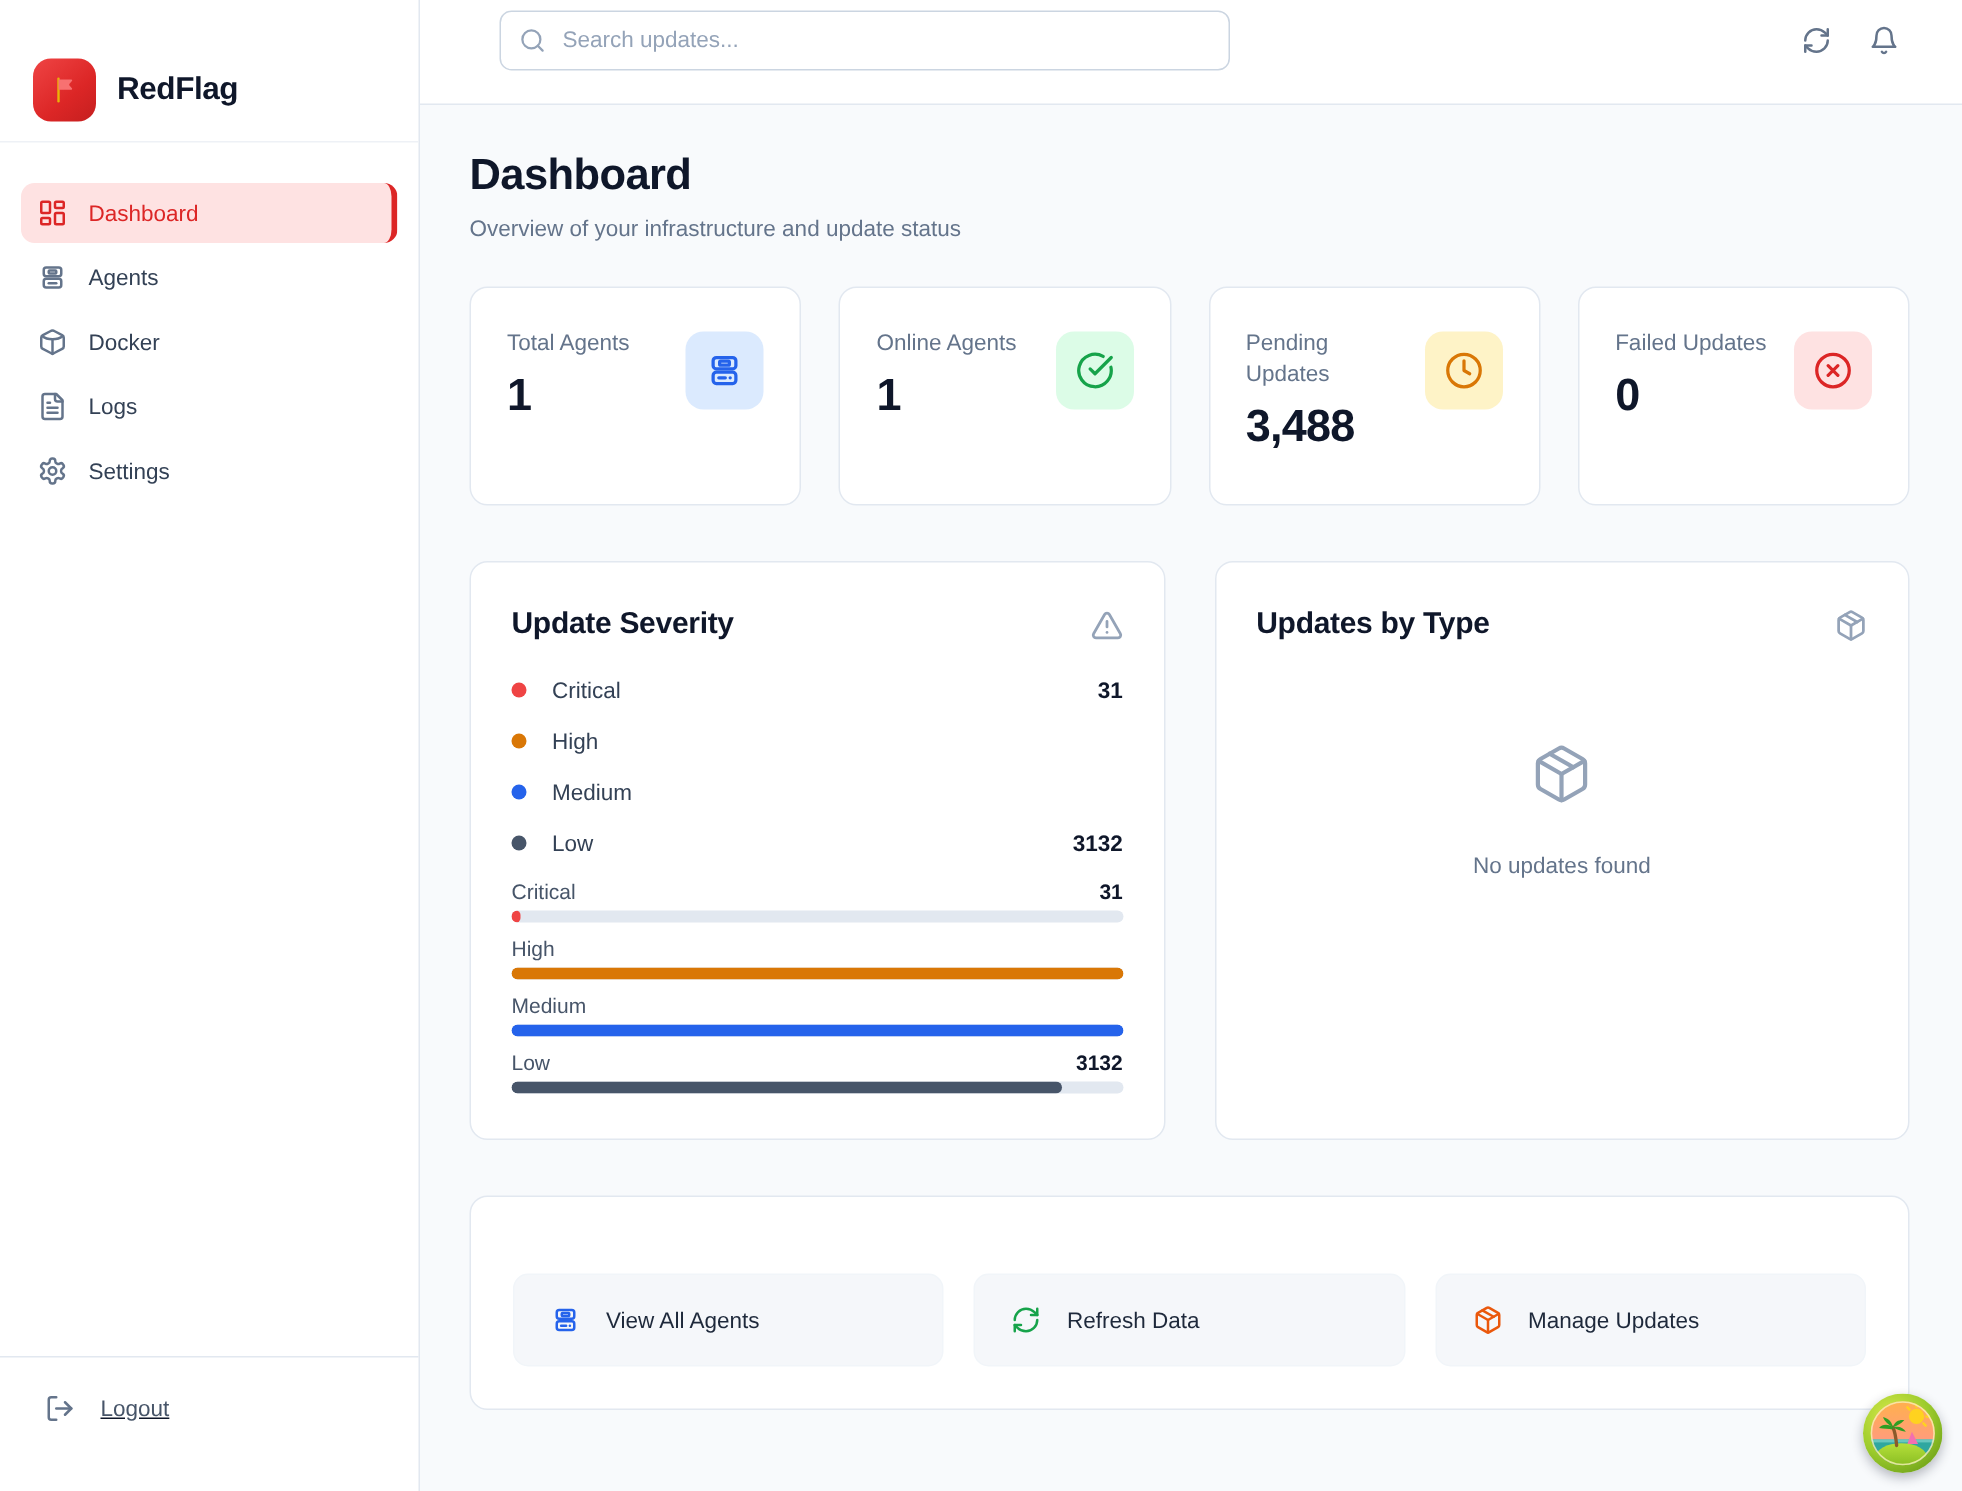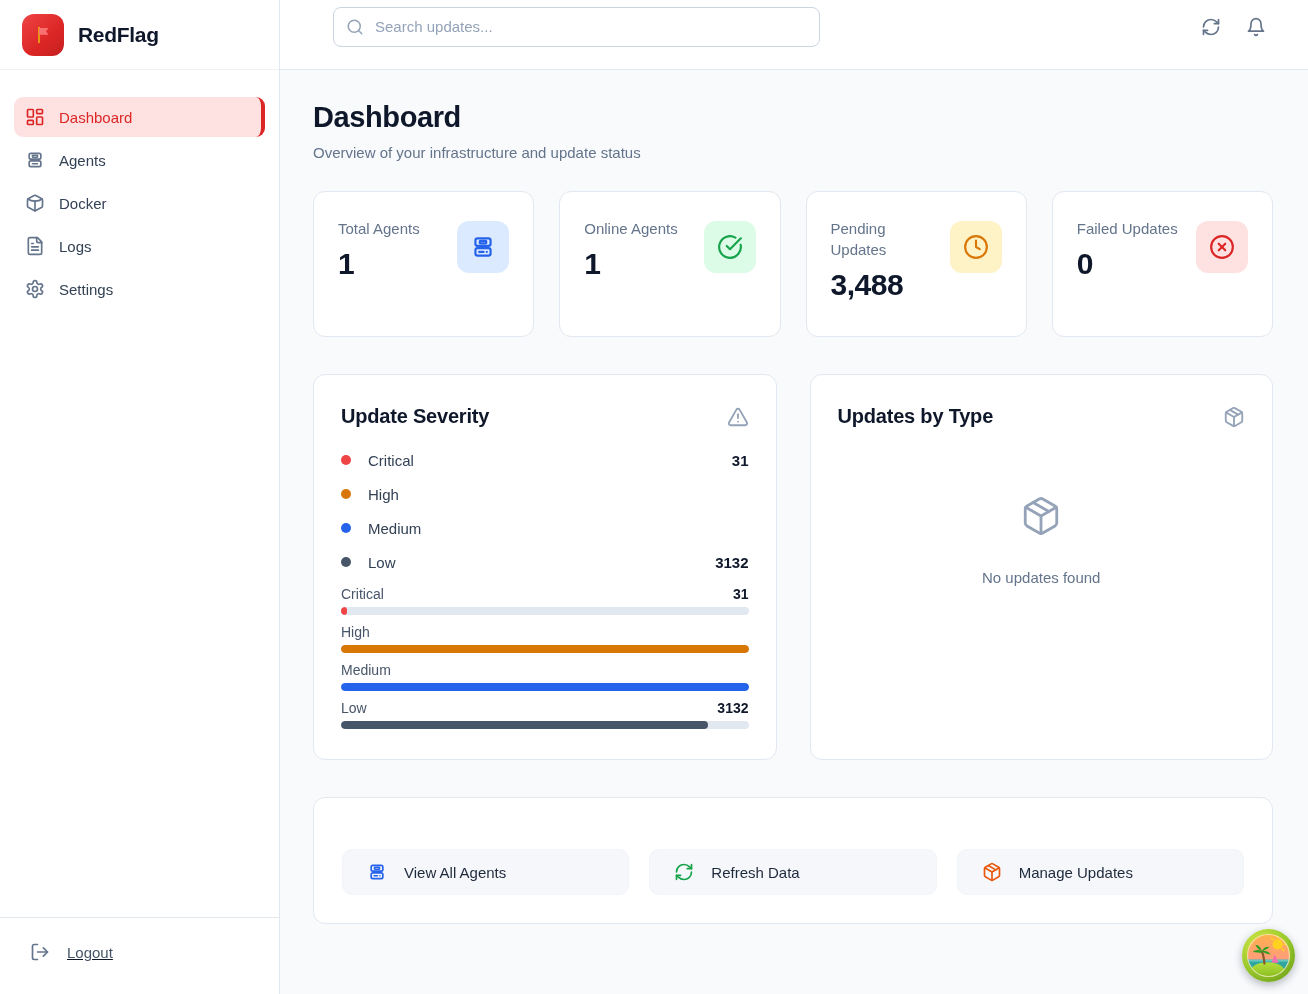--- a/index.html
+++ b/index.html
@@ -4,32 +4,32 @@
 <style>
   * { box-sizing: border-box; }
   html, body { margin:0; padding:0; width:1308px; height:994px; overflow:hidden;
     font-family:"Liberation Sans","DejaVu Sans",sans-serif; background:#f8fafc; color:#0f172a; }
   .app { display:flex; width:1308px; height:994px; }
 
   
   .sidebar { width:280px; min-width:280px; background:#fff; border-right:1px solid #e2e8f0;
     display:flex; flex-direction:column; }
   .brand { height:70px; display:flex; align-items:center; gap:14px; padding:0 22px;
-    border-bottom:1px solid #eef1f6; }
+    border-bottom:1px solid #eef1f6;margin-top:25px; }
   .brand-logo { width:42px; height:42px; border-radius:12px;
     background:linear-gradient(140deg,#ef4444 0%,#dc2626 60%,#c51f1f 100%);
     display:flex; align-items:center; justify-content:center; flex:0 0 auto; }
   .brand-name { font-size:21px; font-weight:800; letter-spacing:-0.3px; color:#0f172a; }
   .nav { padding:27px 14px 0; flex:1; }
   .nav-item { display:flex; align-items:center; gap:14px; height:40px; padding:0 11px;
     border-radius:9px; color:#334155; font-size:15px; margin-bottom:3px; cursor:pointer; }
   .nav-item svg { width:20px; height:20px; color:#64748b; flex:0 0 auto; }
   .nav-item.active { background:#fee2e2; color:#dc2626; border-right:4px solid #dc2626; font-weight:500; }
   .nav-item.active svg { color:#dc2626; }
-  .sidebar-footer { border-top:1px solid #e2e8f0; padding:24px 30px 32px;text-decoration:underline; }
+  .sidebar-footer { border-top:1px solid #e2e8f0; padding:24px 30px 45px;text-decoration:underline; }
   .logout { display:flex; align-items:center; gap:17px; color:#475569; font-size:15px; cursor:pointer; }
   .logout svg { width:20px; height:20px; color:#64748b; }
 
   
   .main { flex:1; display:flex; flex-direction:column; min-width:0; }
   .topbar { height:70px; min-height:70px; background:#fff; border-bottom:1px solid #e2e8f0;
     display:flex; align-items:center; padding:0 42px 16px 53px; }
   .search { position:relative; width:487px; }
   .search input { width:100%; height:40px; border:1px solid #cbd5e1; border-radius:8px;
     padding:0 14px 0 41px; font-size:15px; color:#334155; outline:none; background:#fff;
@@ -81,21 +81,21 @@
   .c-medium  { background:#2563eb; } .c-low  { background:#475569; }
 
   .empty { height:calc(100% - 30px); display:flex; flex-direction:column; align-items:center;
     justify-content:center; padding-bottom:70px; }
   .empty svg { width:42px; height:42px; color:#94a3b8; }
   .empty-text { margin-top:32px; font-size:15px; color:#64748b; }
 
   
   .quick { background:#fff; border:1px solid #e2e8f0; border-radius:12px; margin-top:37px; padding:28px; }
   .actions { display:grid; grid-template-columns:repeat(3,1fr); gap:20px; margin-top:23px; }
-  .action { background:#f5f7fa; border:1px solid #f1f5f9; border-radius:10px; height:46px;
+  .action { background:#f5f7fa; border:1px solid #f1f5f9; border-radius:10px; height:62px;
     display:flex; align-items:center; gap:17px; padding:0 24px; font-size:15px; font-weight:500;
     color:#1e293b; cursor:pointer; font-family:inherit; }
   .action svg { width:20px; height:20px; flex:0 0 auto; }
   .a-blue { color:#2563eb; } .a-orange { color:#ea580c; } .a-green { color:#16a34a; }
   .action span { color:#1e293b; }
 
   
   .float-badge { position:fixed; right:13px; bottom:12px; width:53px; height:53px; border-radius:50%;
     cursor:pointer; box-shadow:0 3px 8px rgba(15,23,42,.3); border:none; padding:0; background:none; }
   .float-badge svg { display:block; width:53px; height:53px; }

